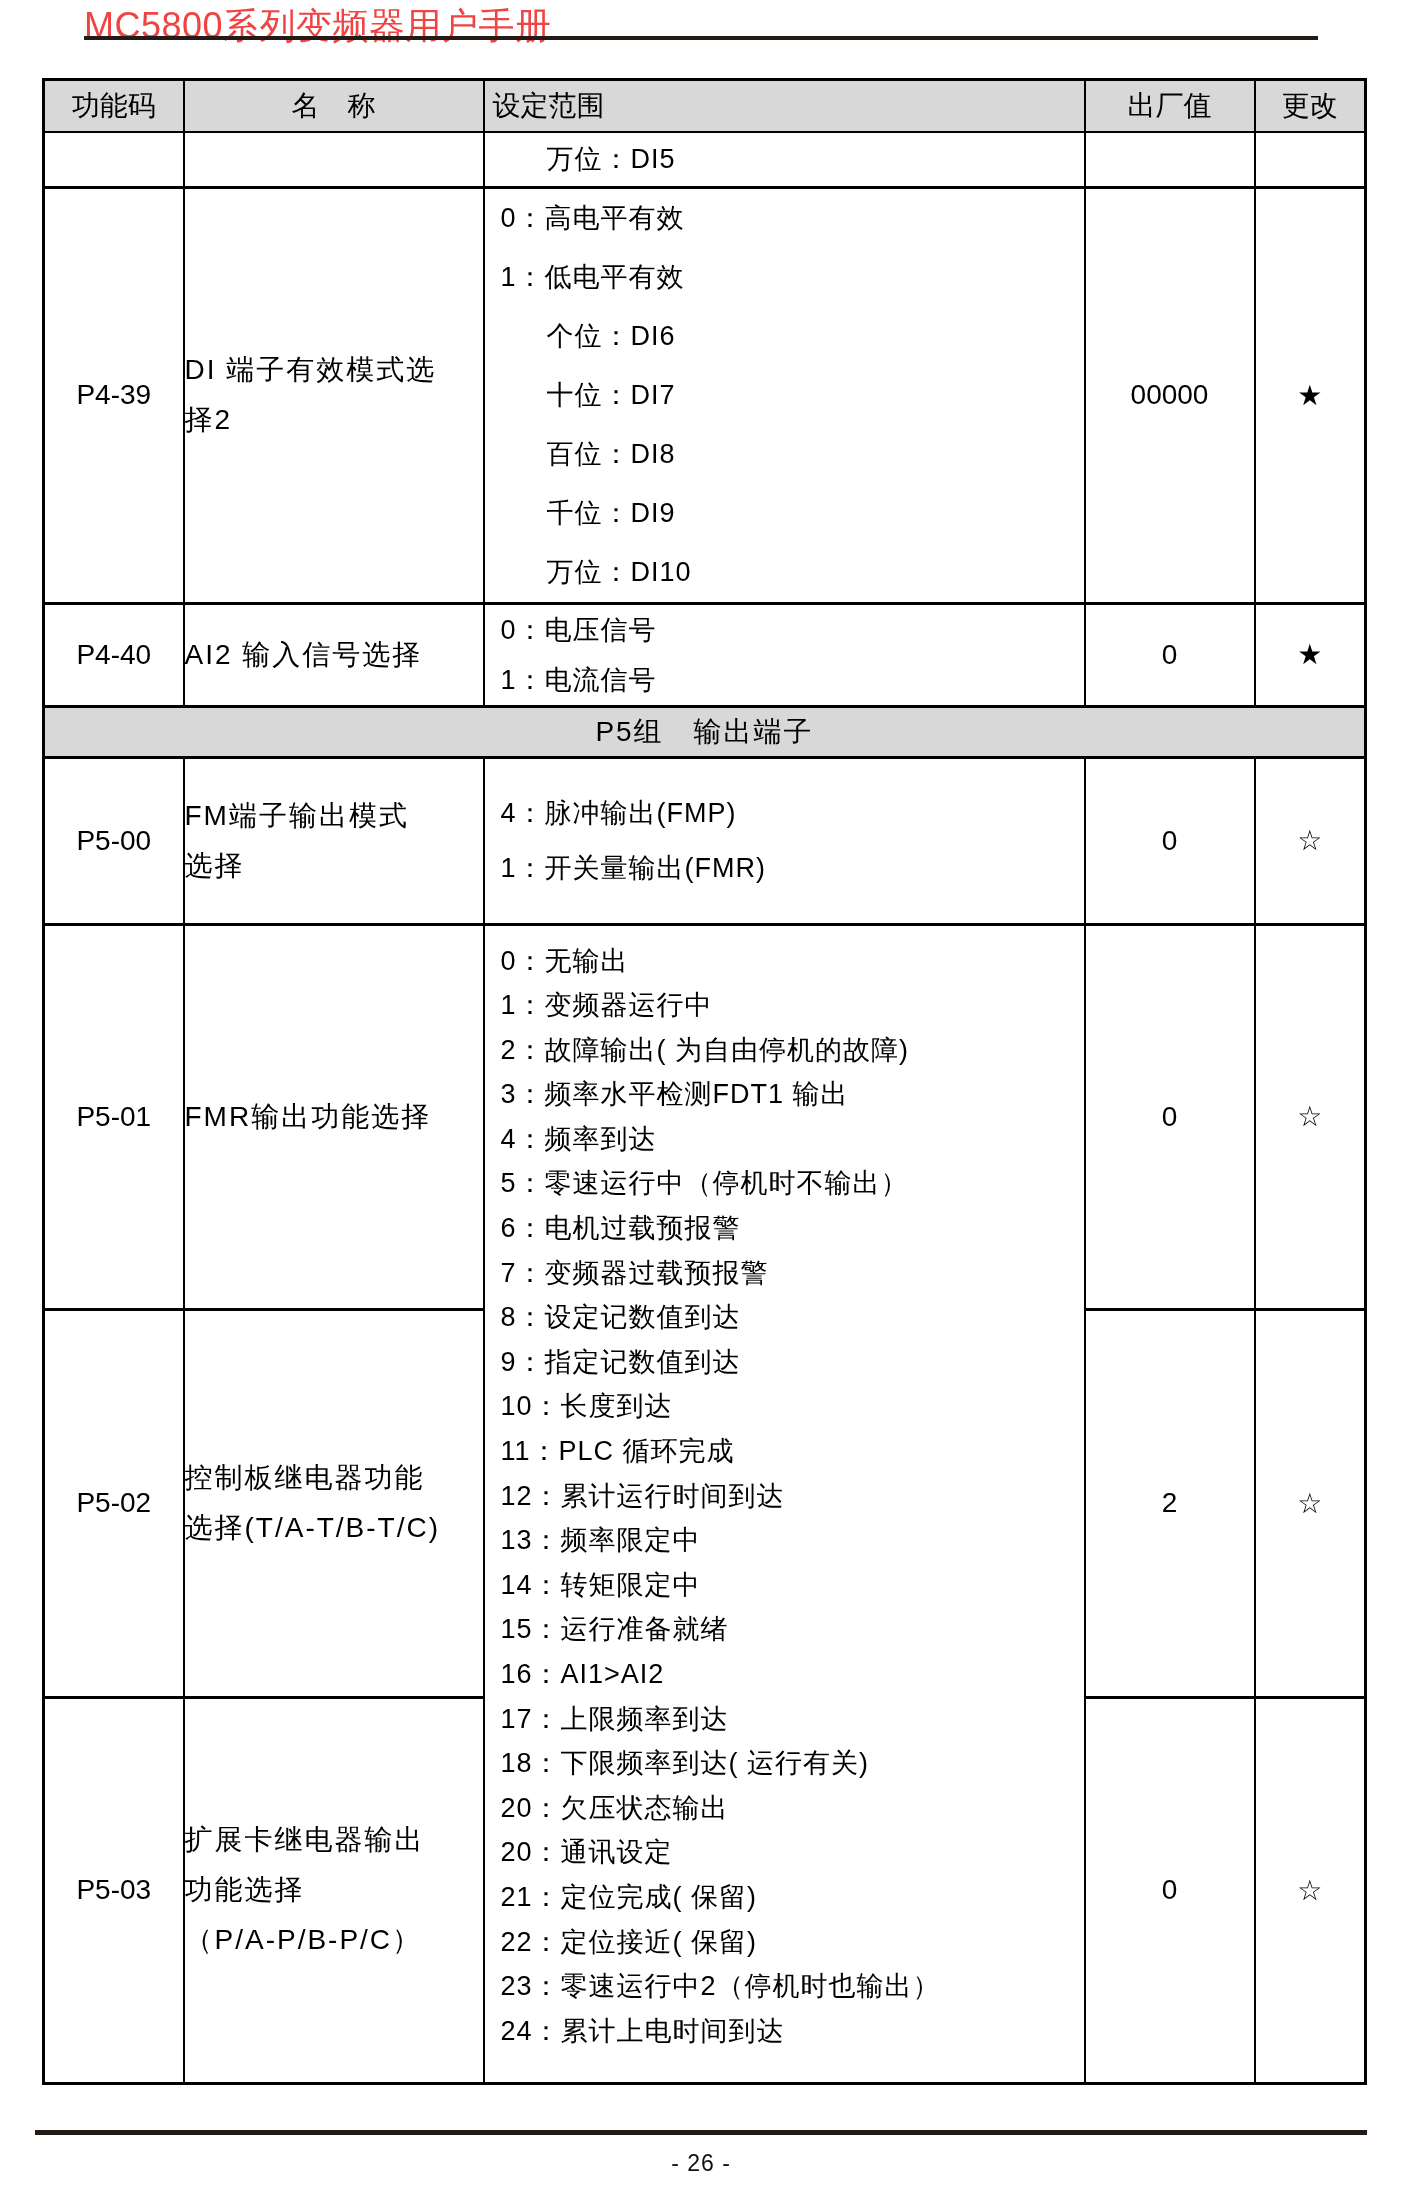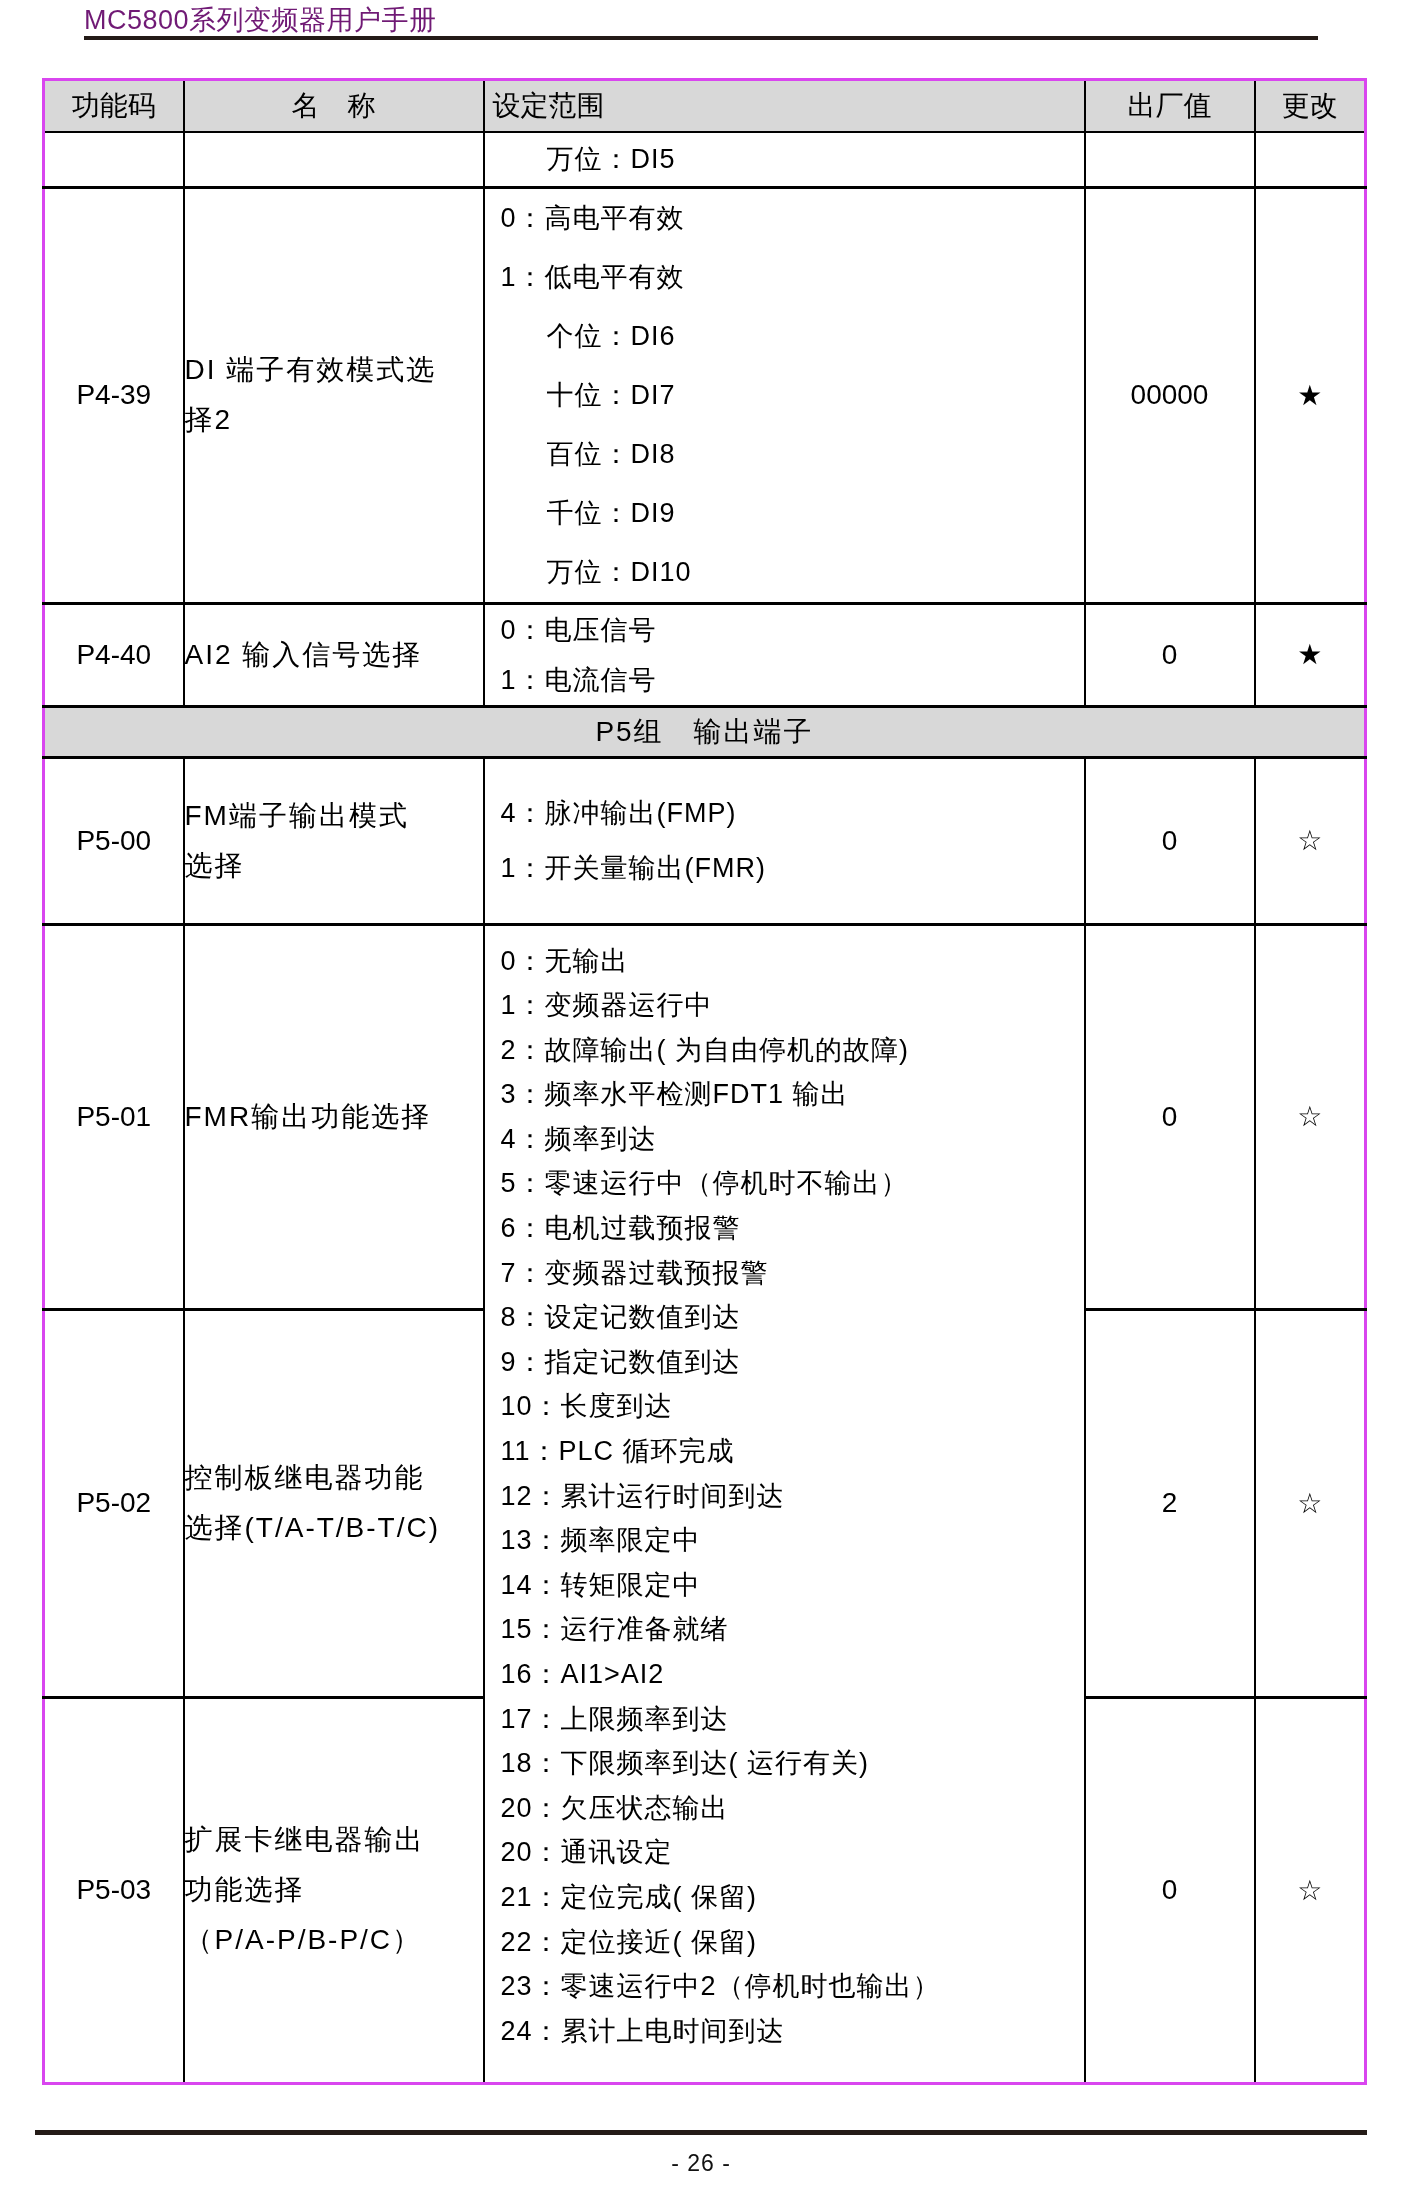--- a/index.html
+++ b/index.html
@@ -5,35 +5,35 @@
   html,body{margin:0;padding:0;}
   body{
     width:1402px;height:2185px;
     background:#ffffff;color:#000;
     font-family:"Liberation Sans", sans-serif;
     position:relative;overflow:hidden;
   }
   .page{position:absolute;inset:0;}
   .title{
     position:absolute;left:84px;top:2px;
-    font-size:27px;letter-spacing:0.5px;color:#701a75;
+    font-size:36px;letter-spacing:0.5px;color:#ef4444;
     white-space:nowrap;
   }
   .hrule{position:absolute;background:#241b17;}
   .hrule.top{left:84px;top:36px;width:1234px;height:4px;}
   .hrule.bottom{left:35px;top:2130px;width:1332px;height:5px;}
   .pagenum{
     position:absolute;left:0;top:2150px;width:1402px;
     text-align:center;font-size:23px;color:#111;letter-spacing:1px;
   }
 
   table.params{
     position:absolute;left:42px;top:78px;width:1322px;
     border-collapse:collapse;table-layout:fixed;
-    border:3px solid #d946ef;
+    border:3px solid #000000;
   }
   table.params th, table.params td{
     border:2px solid #000;
     padding:0;vertical-align:middle;
     font-size:28px;color:#000;font-weight:normal;
   }
   tr.thick > td, tr.thick > th{border-top-width:3px;}
 
   tr.r-header{height:52px;}
   tr.r-cont{height:53px;}

